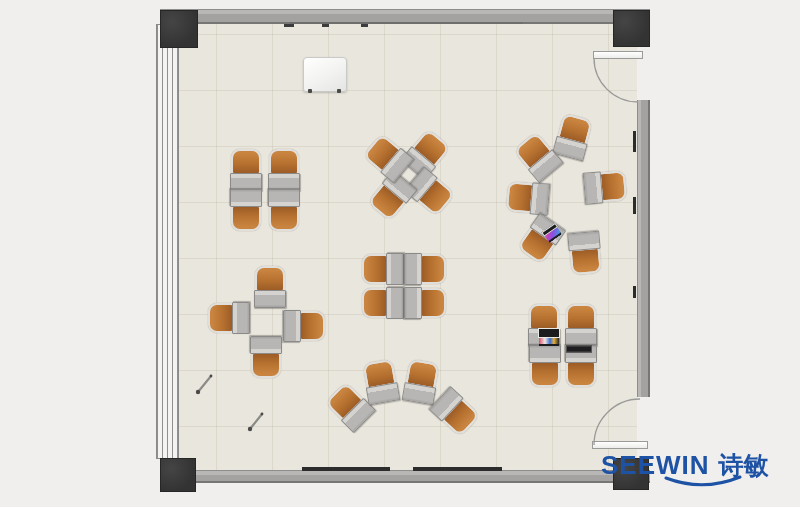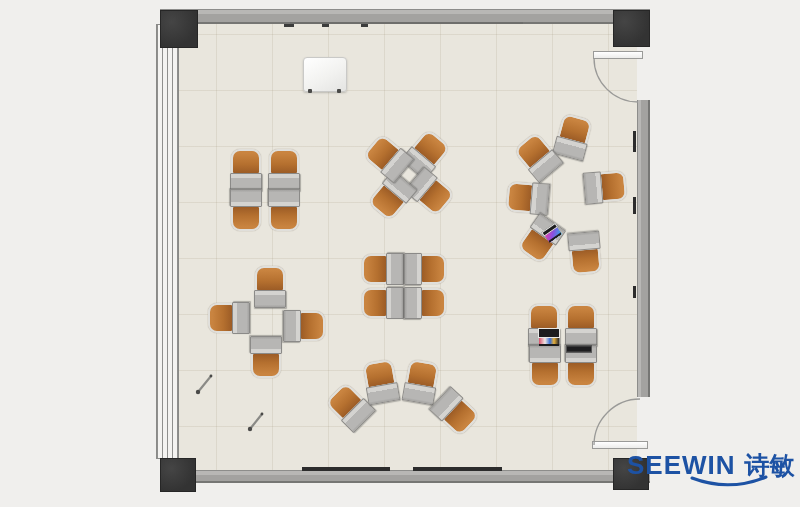--- a/index.html
+++ b/index.html
@@ -41,21 +41,21 @@
     border:1px solid #8b8a88;border-radius:1px;
     box-shadow:0.5px 1px 1px rgba(80,80,78,0.4);}
   .podium{position:absolute;background:linear-gradient(150deg,#ffffff,#f2f2f0 55%,#e4e4e2);
     border:1px solid #c9c9c7;border-radius:4px 4px 3px 3px;box-shadow:0 1px 2px rgba(120,120,115,0.4);}
   .caster{position:absolute;width:4px;height:4px;background:#4a4a48;border-radius:1px;}
   .laptop{position:absolute;}
   .lap-screen{position:absolute;box-sizing:border-box;background:#1c1c1e;border:1px solid #e8e8e6;}
   .lap-deck{position:absolute;}
   #overlay{position:absolute;left:0;top:0;width:800px;height:507px;pointer-events:none;}
   
-  #logo{position:absolute;left:627px;top:452px;display:flex;align-items:baseline;}
+  #logo{position:absolute;left:601px;top:452px;display:flex;align-items:baseline;}
   #logo .en{font-size:26px;font-weight:bold;letter-spacing:1px;line-height:1;}
   #logo .cn{font-size:25px;font-weight:bold;margin-left:9px;line-height:1;}
   #logo svg{position:absolute;left:60px;top:23px;}
 </style>
 </head>
 <body>
 
 <div id="canvas">
   <div id="floor"></div>
   <div id="structure">

